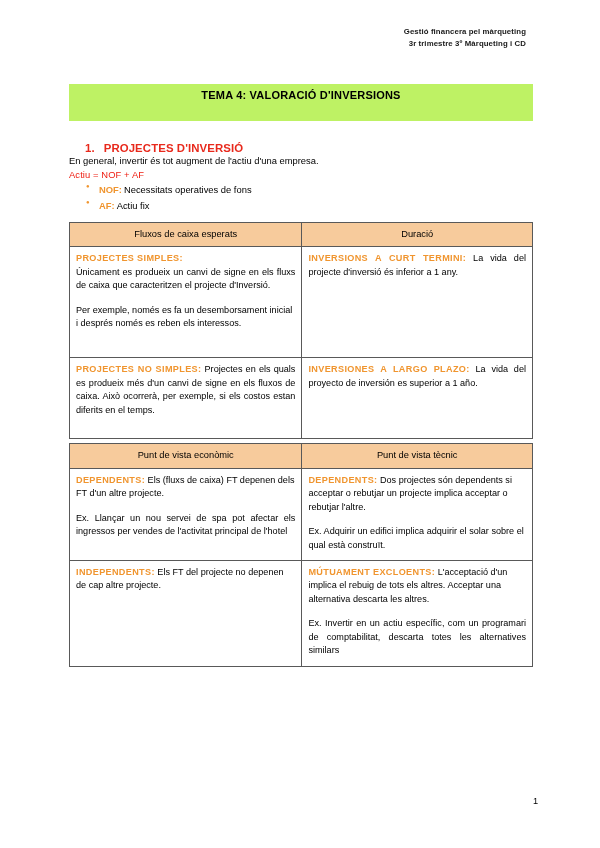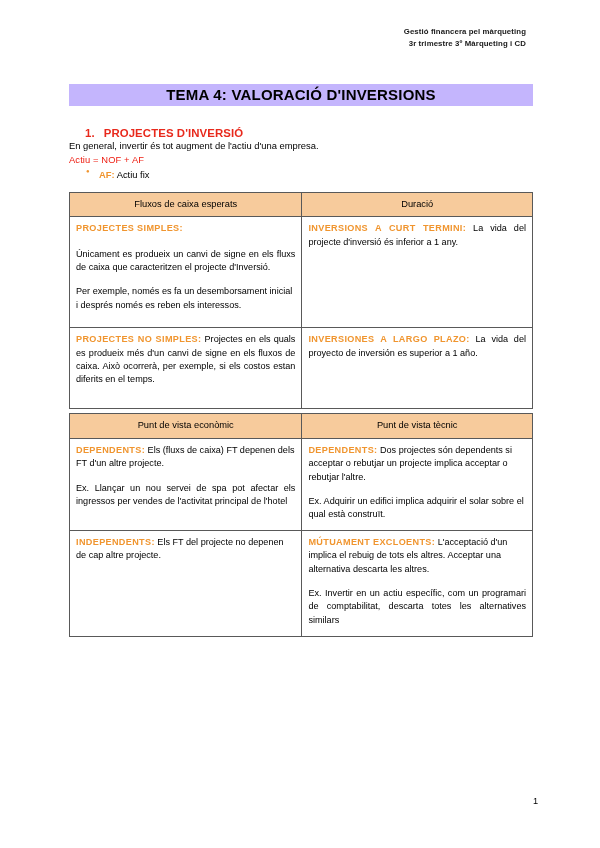--- a/index.html
+++ b/index.html
@@ -39,25 +39,25 @@
   
   .content {
     position: absolute;
     left: 69px;
     top: 84px;
     width: 464px;
   }
 
   
   .title-banner {
-    background: #c4b5fd;
-    height: 22px;
+    background: #bef264;
+    height: 37px;
     line-height: 22px;
     text-align: center;
-    font-size: 15px;
+    font-size: 11px;
     font-weight: bold;
     letter-spacing: 0.2px;
     color: #000000;
   }
 
   
   .section-heading {
     margin-top: 21px;
     margin-left: 16px;
     font-size: 11.4px;
@@ -190,20 +190,23 @@
     <div class="section-heading">
       <span class="num">1.</span><span>PROJECTES D'INVERSIÓ</span>
     </div>
 
 
     <p class="body para-2">En general, invertir és tot augment de l'actiu d'una empresa.</p>
 
     <div class="formula">Actiu = NOF + AF</div>
 
     <ul class="bullets">
+      <li>
+        <span class="tag">NOF:</span><span>Necessitats operatives de fons</span>
+      </li>
       <li>
         <span class="tag">AF:</span><span>Actiu fix</span>
       </li>
     </ul>
 
 
     <table class="doc-table t1">
       <colgroup>
           <col style="width:50.2%">
           <col style="width:49.8%">
@@ -211,21 +214,21 @@
       <thead>
         <tr>
           <th>Fluxos de caixa esperats</th>
           <th>Duració</th>
         </tr>
       </thead>
       <tbody>
         <tr class="r1">
           <td>
             <p class="cell-p nojust"><span class="lbl">PROJECTES SIMPLES:</span></p>
-            <p class="cell-p" style="margin-top:12px">Únicament es produeix un canvi de signe en els fluxs de caixa que  caracteritzen el projecte d'Inversió.</p>
+            <p class="cell-p" style="margin-top:0">Únicament es produeix un canvi de signe en els fluxs de caixa que  caracteritzen el projecte d'Inversió.</p>
             <p class="cell-p nojust">Per exemple, només es fa un desemborsament inicial i després només es reben els interessos.</p>
           </td>
           <td>
             <p class="cell-p"><span class="lbl">INVERSIONS A CURT TERMINI:</span> <span>La vida del projecte d'inversió és inferior a 1 any.</span></p>
           </td>
         </tr>
         <tr class="r2">
           <td>
             <p class="cell-p"><span class="lbl">PROJECTES NO SIMPLES:</span> <span>Projectes en els quals es produeix més d'un canvi de signe en els fluxos de caixa. Això ocorrerà, per exemple, si els costos estan diferits en el temps.</span></p>
           </td>

